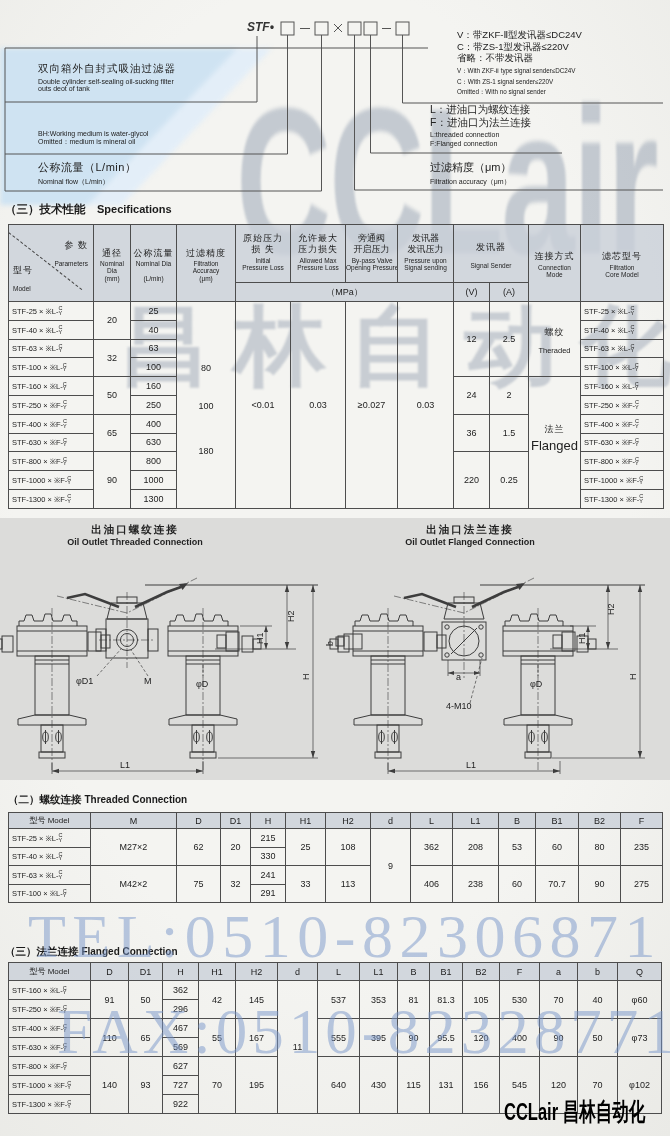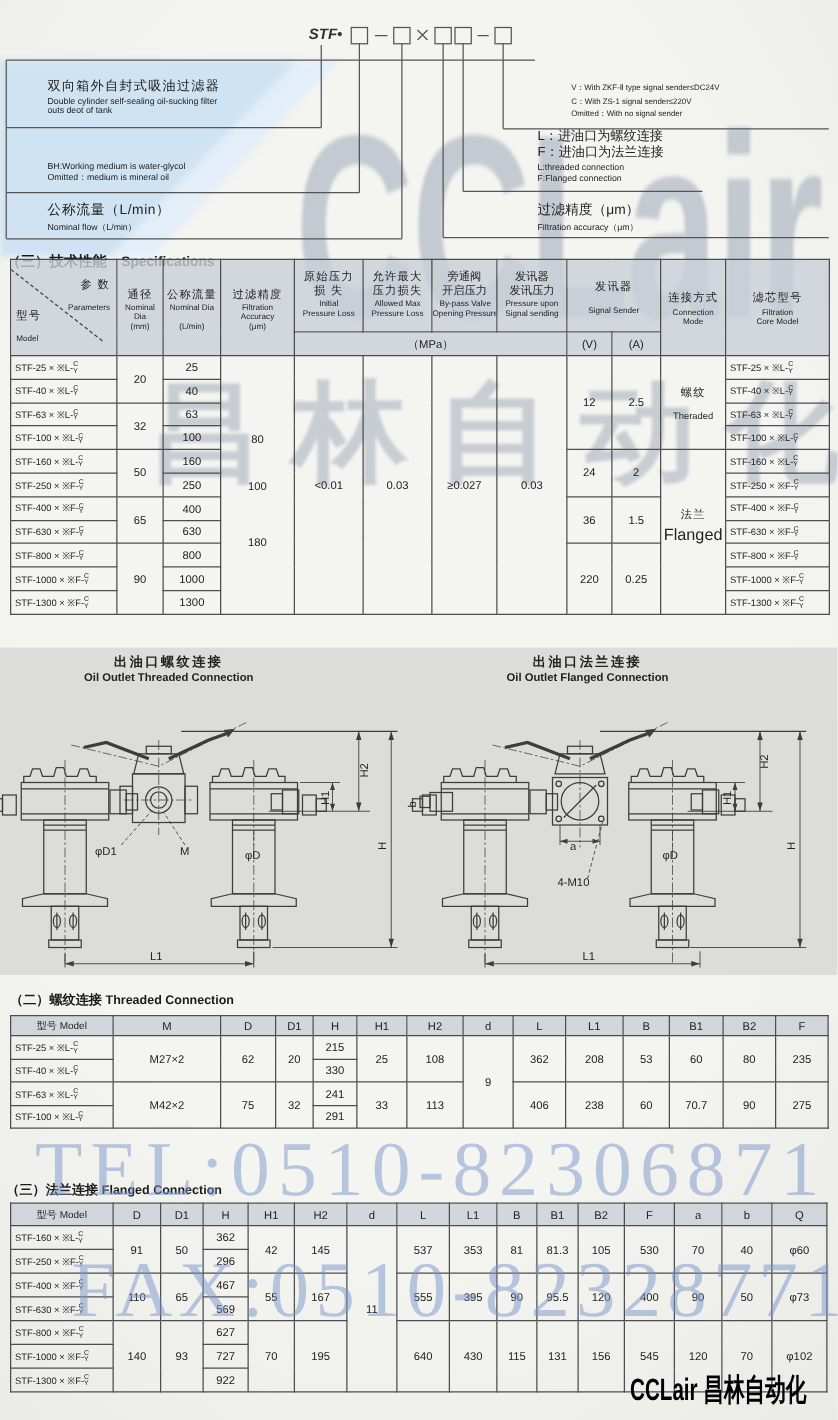--- a/index.html
+++ b/index.html
@@ -65,29 +65,30 @@
   <line x1="370.5" y1="153" x2="562" y2="153"></line>
   <line x1="354.5" y1="190" x2="663" y2="190"></line>
  </g>
 </svg>
 <div class="abs" style="left:38px;top:62px;font-size:10.5px;letter-spacing:1px;color:#222;">双向箱外自封式吸油过滤器</div>
 <div class="abs" style="left:38px;top:78px;font-size:7px;color:#222;">Double cylinder self-sealing oil-sucking filter<br>outs deot of tank</div>
 <div class="abs" style="left:38px;top:130px;font-size:7px;">BH:Working medium is water-glycol<br>Omitted：medium is mineral oil</div>
 <div class="abs" style="left:38px;top:160px;font-size:11px;letter-spacing:0.5px;">公称流量（L/min）</div>
 <div class="abs" style="left:38px;top:177px;font-size:7px;">Nominal flow（L/min）</div>
 
+<div class="abs" style="left:457px;top:29px;font-size:9.5px;line-height:11.5px;">V：带ZKF-Ⅱ型发讯器≤DC24V<br>C：带ZS-1型发讯器≤220V<br>省略：不带发讯器</div>
 <div class="abs" style="left:457px;top:66px;font-size:6.3px;line-height:10.5px;">V：With ZKF-Ⅱ type signal sender≤DC24V<br>C：With ZS-1 signal sender≤220V<br>Omitted：With no signal sender</div>
 <div class="abs" style="left:430px;top:103px;font-size:10.5px;line-height:13px;">L：进油口为螺纹连接<br>F：进油口为法兰连接</div>
 <div class="abs" style="left:430px;top:130px;font-size:7px;line-height:9px;">L:threaded connection<br>F:Flanged connection</div>
 <div class="abs" style="left:430px;top:160px;font-size:11px;">过滤精度（μm）</div>
 <div class="abs" style="left:430px;top:177px;font-size:7px;">Filtration accuracy（μm）</div>
 
 <div class="abs" style="left:5px;top:202px;font-size:11.5px;font-weight:bold;color:#1a1a1a;">（三）技术性能　<span style="font-size:11px;">Specifications</span></div>
 
-<div id="spectable" class="abs" style="left:8px;top:207px;">
+<div id="spectable" class="abs" style="left:8px;top:224px;">
 <table style="width:655px;">
 <colgroup>
           <col style="width:85px">
           <col style="width:37px">
           <col style="width:46px">
           <col style="width:59px">
           <col style="width:55px">
           <col style="width:55px">
           <col style="width:52px">
           <col style="width:56px">

